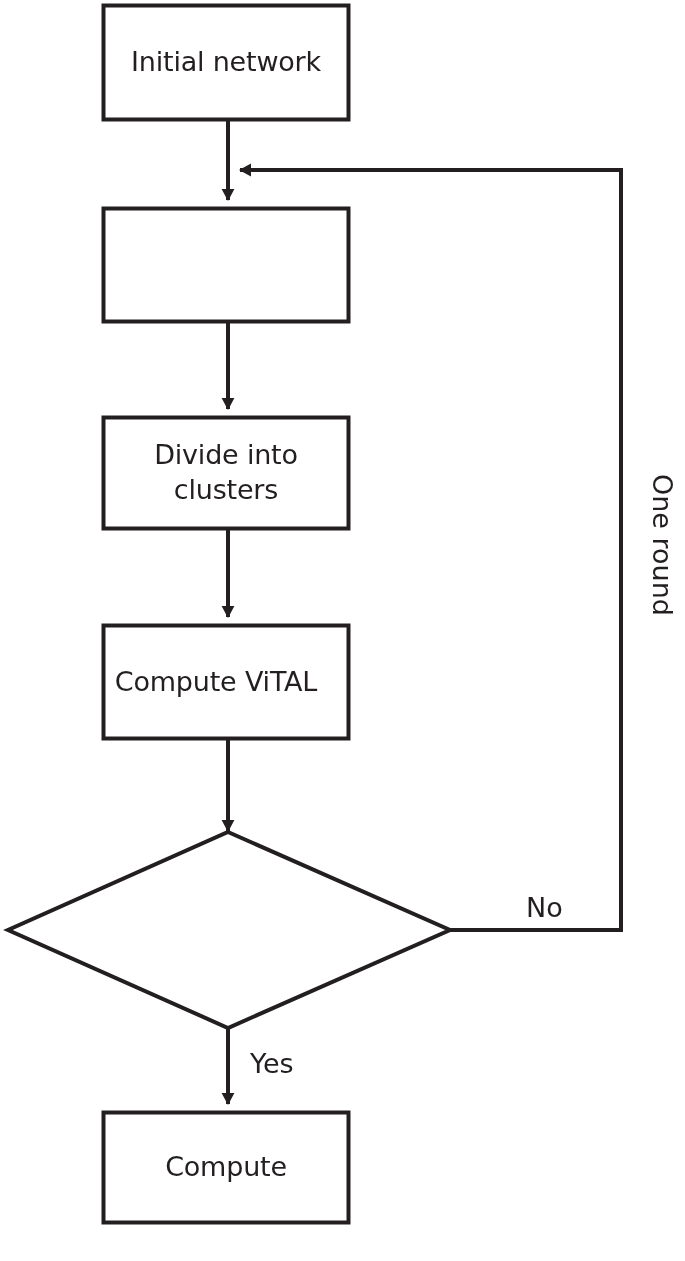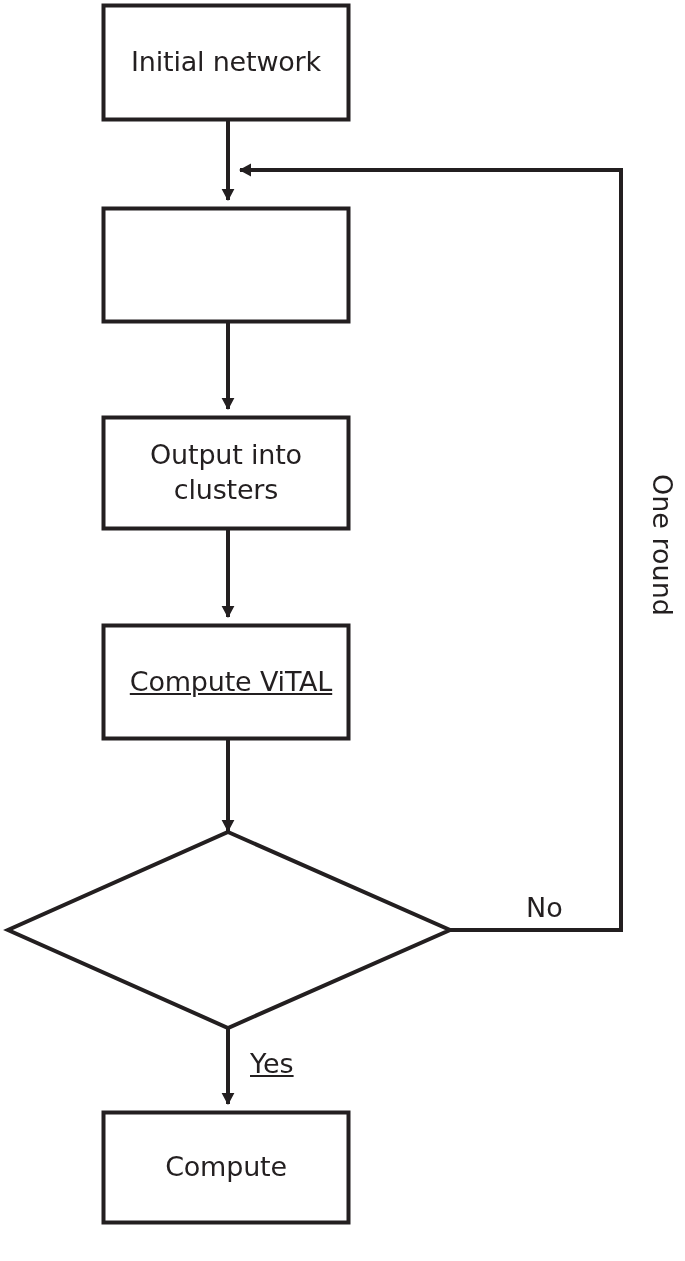--- a/index.html
+++ b/index.html
@@ -87,27 +87,27 @@
     <line x1="228" y1="738" x2="228" y2="831" stroke="#231f20" stroke-width="4" marker-end="url(#arrowFilled)"></line>
 
     <line x1="228" y1="1028" x2="228" y2="1104" stroke="#231f20" stroke-width="4" marker-end="url(#arrowFilled)"></line>
 
     <polyline points="450,930 621,930 621,170 240,170" fill="none" stroke="#231f20" stroke-width="4" stroke-linejoin="miter" marker-end="url(#arrowFilledLeft)"></polyline>
   </svg>
 
   <div class="node-label" style="left:103px; top:5px; width:246px; height:115px;">Initial network</div>
 
 
-  <div class="node-label" style="left:103px; top:417px; width:246px; height:112px;">Output into
+  <div class="node-label" style="left:103px; top:417px; width:246px; height:112px;">Divide into
 clusters</div>
 
-  <div class="node-label" style="left:108px; top:625px; width:246px; height:114px;text-decoration:underline;">Compute ViTAL</div>
+  <div class="node-label" style="left:93px; top:625px; width:246px; height:114px;">Compute ViTAL</div>
 
 
   <div class="node-label" style="left:103px; top:1112px; width:246px; height:111px;">Compute</div>
 
   <div class="edge-label" style="left:526px; top:894px;">No</div>
 
-  <div class="edge-label" style="left:250px; top:1050px;text-decoration:underline;">Yes</div>
+  <div class="edge-label" style="left:250px; top:1050px;">Yes</div>
 
   <div class="edge-label vertical" style="left:676px; top:474px;">One round</div>
 
 </div>
 
 </body></html>

